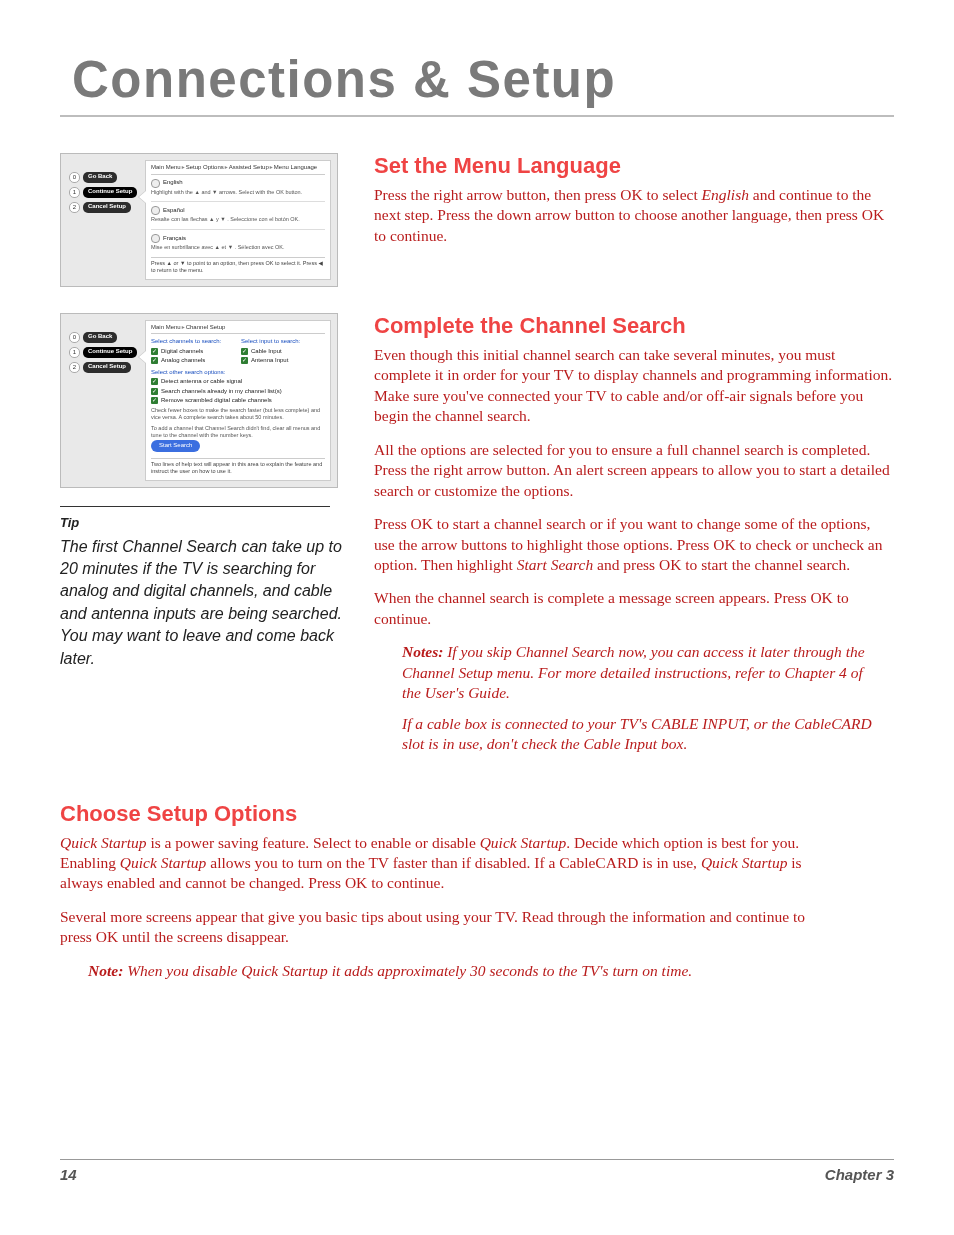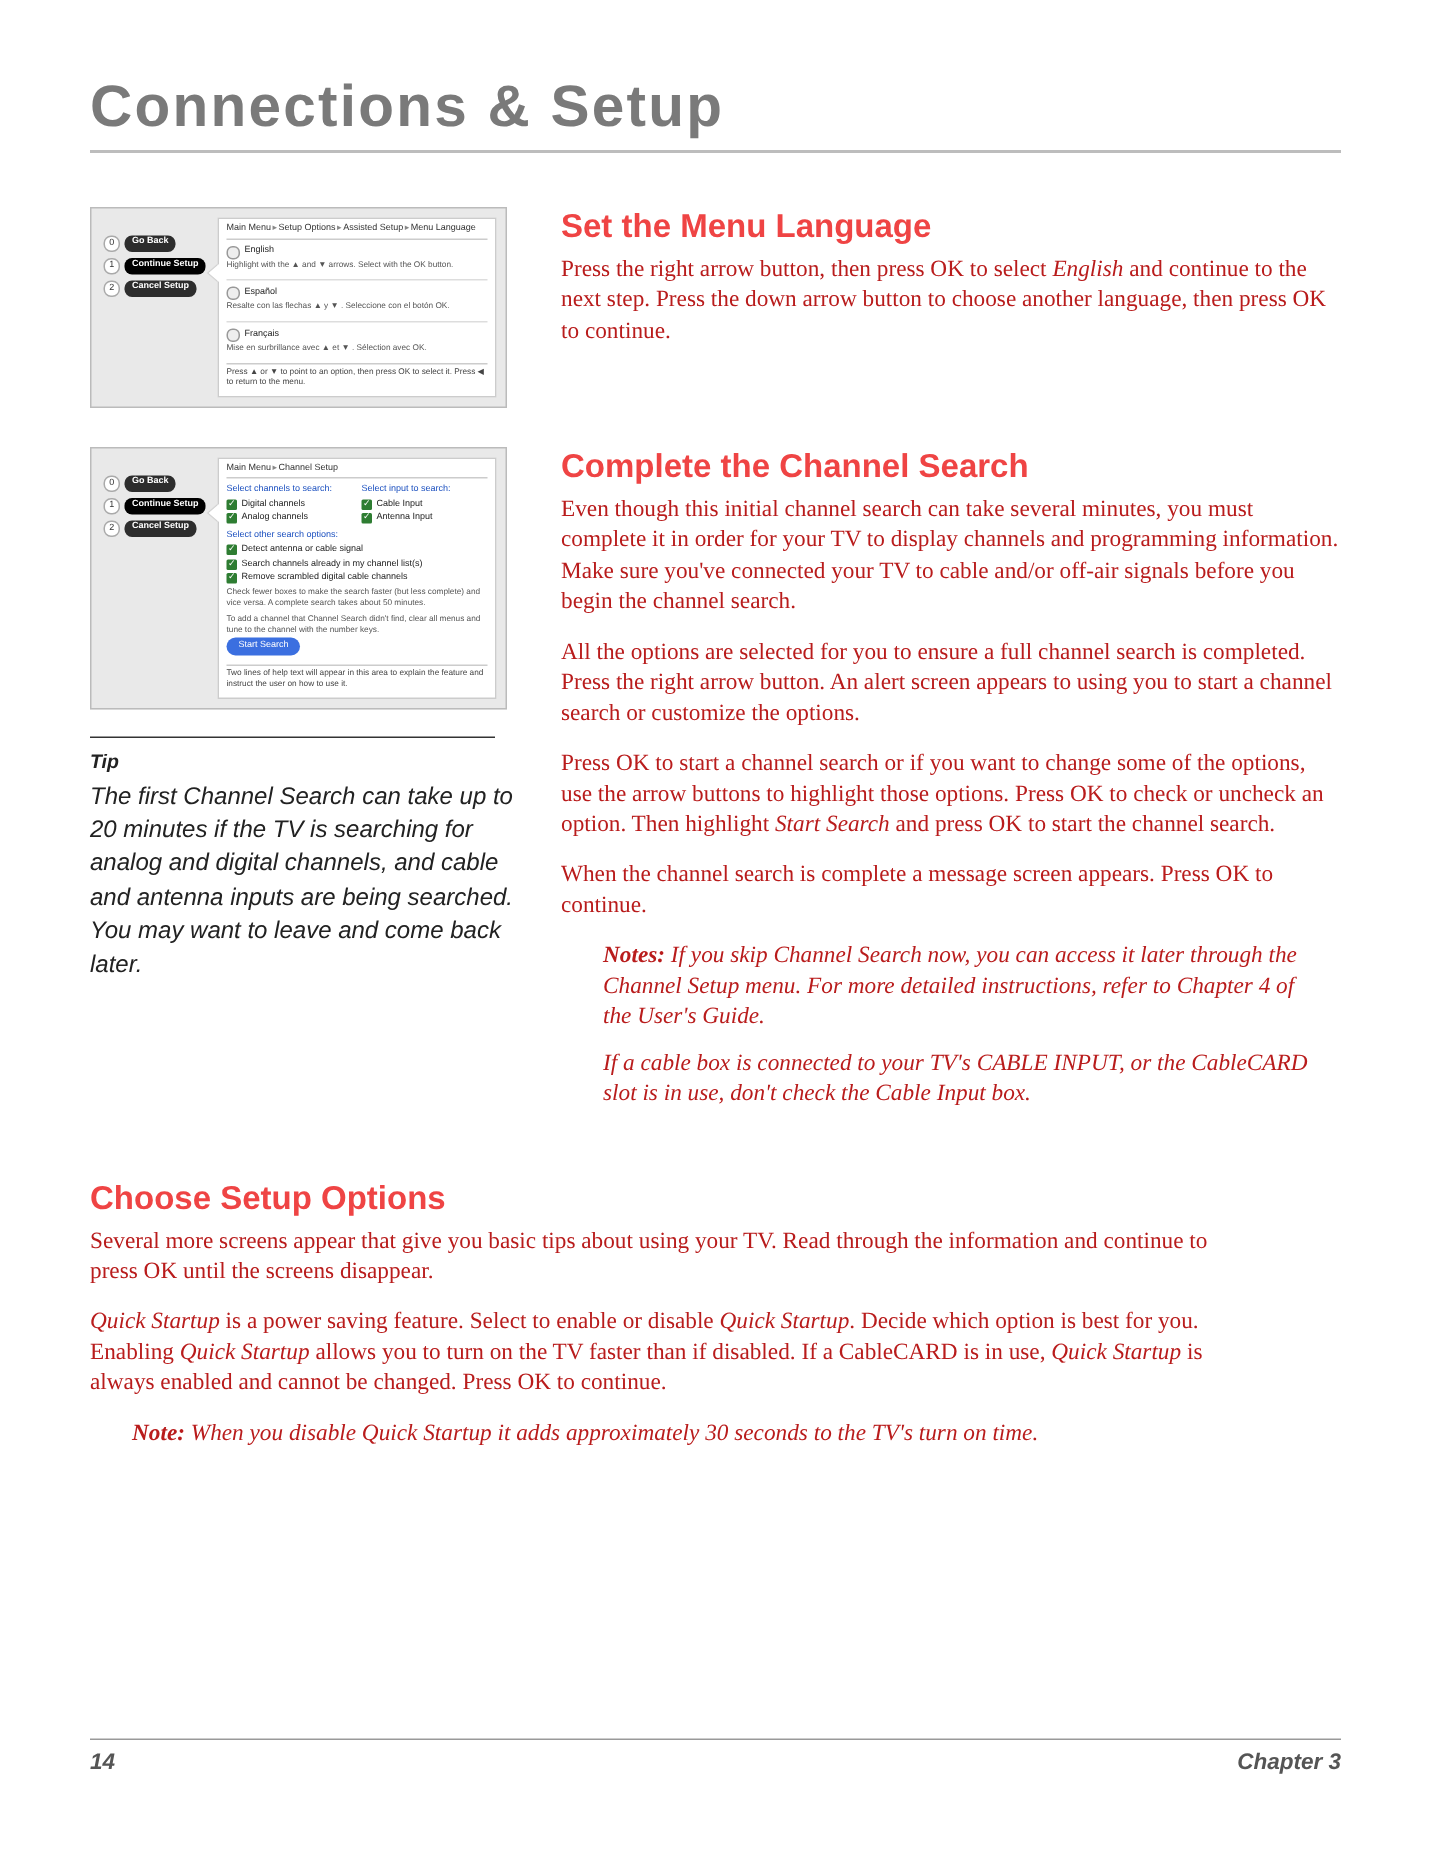--- a/index.html
+++ b/index.html
@@ -15,24 +15,24 @@
   .page {
     position: relative;
     width: 954px;
     height: 1235px;
     padding: 50px 60px 40px 60px;
     box-sizing: border-box;
   }
   .big-title {
     font-family: Arial, Helvetica, sans-serif;
     font-weight: 900;
-    font-size: 39px;
+    font-size: 51px;
     color: #7a7a7a;
     letter-spacing: 1.5px;
-    margin: 0 0 6px 0;
+    margin: 0 0 6px 12px;
     font-stretch: condensed;
   }
   .title-rule {
     border: none;
     border-top: 2px solid #bdbdbd;
     margin: 2px 0 36px 0;
   }
   .columns {
     display: flex;
     gap: 26px;
@@ -315,38 +315,38 @@
       </div>
 
       <hr class="tip-rule-top">
       <p class="tip-head">Tip</p>
       <p class="tip-body">The first Channel Search can take up to 20 minutes if the TV is searching for analog and digital channels, and cable and antenna inputs are being searched. You may want to leave and come back later.</p>
     </div>
 
     <div class="right-col">
       <h2 class="section">Complete the Channel Search</h2>
       <p class="body">Even though this initial channel search can take several minutes, you must complete it in order for your TV to display channels and programming information. Make sure you've connected your TV to cable and/or off-air signals before you begin the channel search.</p>
-      <p class="body">All the options are selected for you to ensure a full channel search is completed. Press the right arrow button. An alert screen appears to using you to start a channel search or customize the options.</p>
+      <p class="body">All the options are selected for you to ensure a full channel search is completed. Press the right arrow button. An alert screen appears to allow you to start a detailed search or customize the options.</p>
       <p class="body">
         <span>Press OK to start a channel search or if you want to change some of the options, use the arrow buttons to highlight those options. Press OK to check or uncheck an option. Then highlight </span><em>Start Search</em><span> and press OK to start the channel search.</span>
       </p>
       <p class="body">When the channel search is complete a message screen appears. Press OK to continue.</p>
       <div class="indent-block">
         <p class="body"><strong><em>Notes:</em></strong><em>  If you skip Channel Search now, you can access it later through the Channel Setup menu. For more detailed instructions, refer to Chapter 4 of the User's Guide.</em></p>
         <p class="body"><em>If a cable box is connected to your TV's CABLE INPUT, or the CableCARD slot is in use, don't check the Cable Input box.</em></p>
       </div>
     </div>
   </div>
 
   <div style="margin-top:36px;">
     <h2 class="section">Choose Setup Options</h2>
-    <p class="body" style="max-width:780px;">Several more screens appear that give you basic tips about using your TV. Read through the information and continue to press OK until the screens disappear.</p>
     <p class="body" style="max-width:780px;">
       <em>Quick Startup</em><span> is a power saving feature. Select to enable or disable </span><em>Quick Startup</em><span>. Decide which option is best for you. Enabling </span><em>Quick Startup</em><span> allows you to turn on the TV faster than if disabled. If a CableCARD is in use, </span><em>Quick Startup</em><span> is always enabled and cannot be changed. Press OK to continue.</span>
     </p>
+    <p class="body" style="max-width:780px;">Several more screens appear that give you basic tips about using your TV. Read through the information and continue to press OK until the screens disappear.</p>
     <div class="indent-block">
       <p class="body" style="max-width:740px;"><strong><em>Note:</em></strong><em> When you disable Quick Startup it adds approximately 30 seconds to the TV's turn on time.</em></p>
     </div>
   </div>
 
   <div class="footer">
     <span>14</span>
     <span>Chapter 3</span>
   </div>
 </div>

